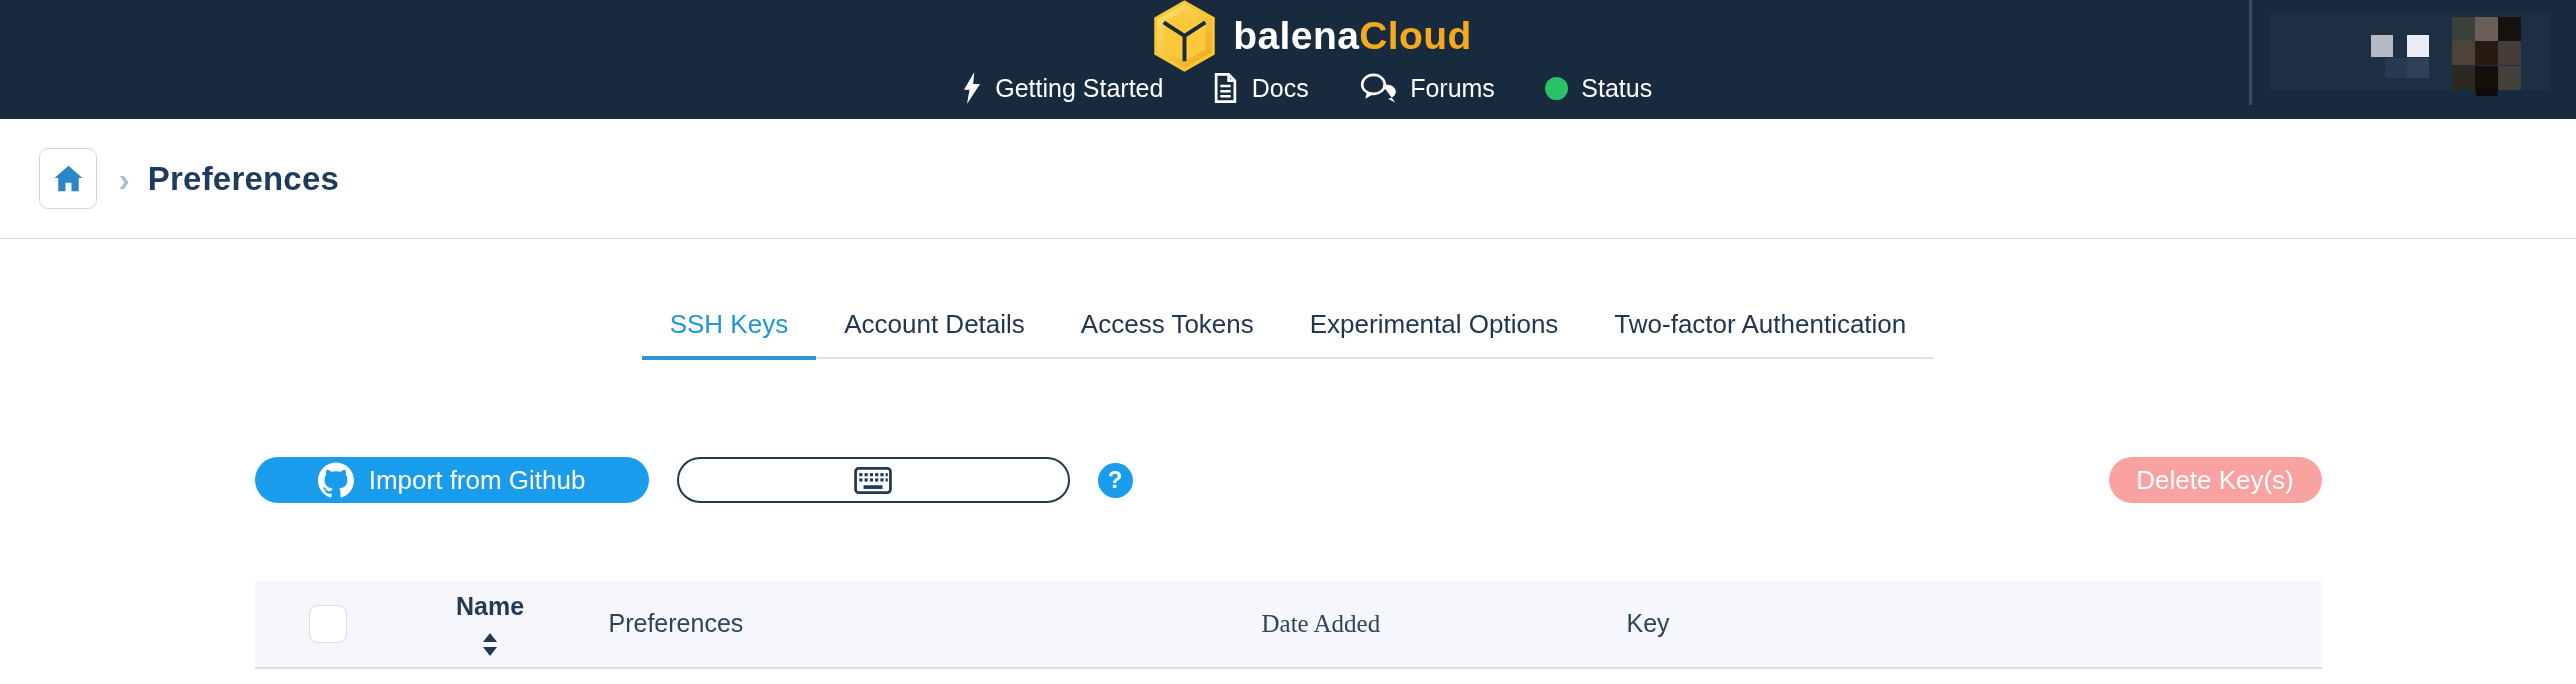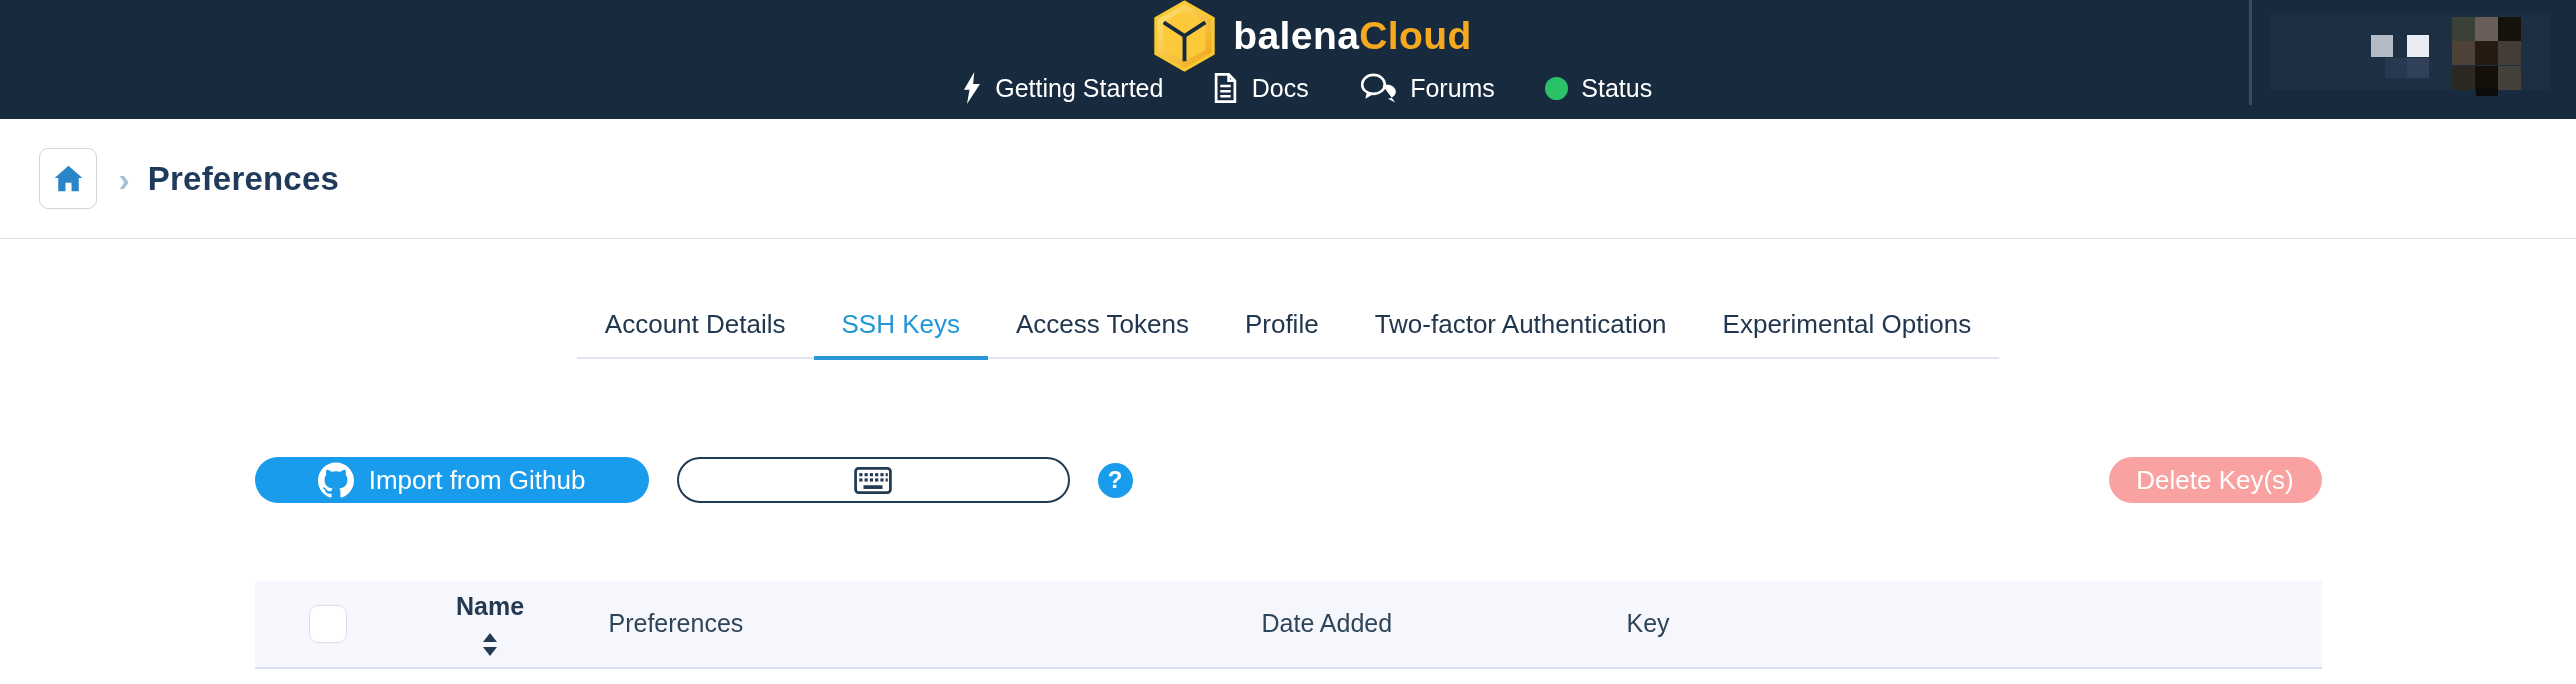--- a/index.html
+++ b/index.html
@@ -56,21 +56,21 @@
   .btn-delete{margin-left:auto;width:213px;background:var(--delete-pink,#f9a2a2);color:#fff;cursor:default;}
 
   
   .table-head{width:2067px;margin:69px auto 0;height:86px;background:var(--header-bg,#f6f7fc);
     border-bottom:2.7px solid #d9ddef;display:flex;align-items:center;box-sizing:content-box;}
   .cell{font-size:25px;color:#2e4459;flex-direction:column;}
   .cell-check{width:117px;display:flex;align-items:center;padding-left:30.5px;box-sizing:border-box;}
   .checkbox{width:36px;height:36px;background:#fff;border:1.8px solid #d9dcea;border-radius:9px;cursor:pointer;}
   .cell-name{width:237px;font-weight:bold;color:#243a52;display:flex;align-items:center;gap:12.5px;cursor:pointer;}
   .cell-fp{width:653px;}
-  .cell-date{width:365px;}
+  .cell-date{width:365px;font-family:Liberation Serif, serif;}
   .cell-key{flex:1;}
   .sort-icon{display:flex;flex-direction:column;gap:4.5px;}
   .tri-up{width:0;height:0;border-left:7.2px solid transparent;border-right:7.2px solid transparent;border-bottom:9px solid #243a52;}
   .tri-down{width:0;height:0;border-left:7.2px solid transparent;border-right:7.2px solid transparent;border-top:9px solid #243a52;}
 </style>
 </head>
 <body>
 
 <div class="page">
 
@@ -149,26 +149,25 @@
         <polygon points="12,0.5 23.5,10.5 0.5,10.5" fill="#2b86c8"></polygon>
         <path d="M3.5,10.5 h17 v11 h-6 v-7 h-5 v7 h-6 z" fill="#2b86c8"></path>
       </svg>
     </div>
     <span class="crumb-chevron">›</span>
     <span class="crumb-title">Preferences</span>
   </div>
 
   <div class="tabs-wrap">
     <div class="tabs">
+      <div class="tab active">SSH Keys</div>
       <div class="tab">Account Details</div>
-      <div class="tab active">SSH Keys</div>
       <div class="tab">Access Tokens</div>
-      <div class="tab">Profile</div>
+      <div class="tab">Experimental Options</div>
       <div class="tab">Two-factor Authentication</div>
-      <div class="tab">Experimental Options</div>
     </div>
   </div>
 
   <div class="toolbar">
     <div class="btn btn-github">
       <svg width="36" height="36" viewBox="0 0 24 24">
         <path fill="#fff" d="M12 .297c-6.63 0-12 5.373-12 12 0 5.303 3.438 9.8 8.205 11.385.6.113.82-.258.82-.577 0-.285-.01-1.04-.015-2.04-3.338.724-4.042-1.61-4.042-1.61C4.422 18.07 3.633 17.7 3.633 17.7c-1.087-.744.084-.729.084-.729 1.205.084 1.838 1.236 1.838 1.236 1.07 1.835 2.809 1.305 3.495.998.108-.776.417-1.305.76-1.605-2.665-.3-5.466-1.332-5.466-5.93 0-1.31.465-2.38 1.235-3.22-.135-.303-.54-1.523.105-3.176 0 0 1.005-.322 3.3 1.23.96-.267 1.98-.399 3-.405 1.02.006 2.04.138 3 .405 2.28-1.552 3.285-1.23 3.285-1.23.645 1.653.24 2.873.12 3.176.765.84 1.23 1.91 1.23 3.22 0 4.61-2.805 5.625-5.475 5.92.42.36.81 1.096.81 2.22 0 1.606-.015 2.896-.015 3.286 0 .315.21.69.825.57C20.565 22.092 24 17.592 24 12.297c0-6.627-5.373-12-12-12"></path>
       </svg>
       <span>Import from Github</span>
     </div>

